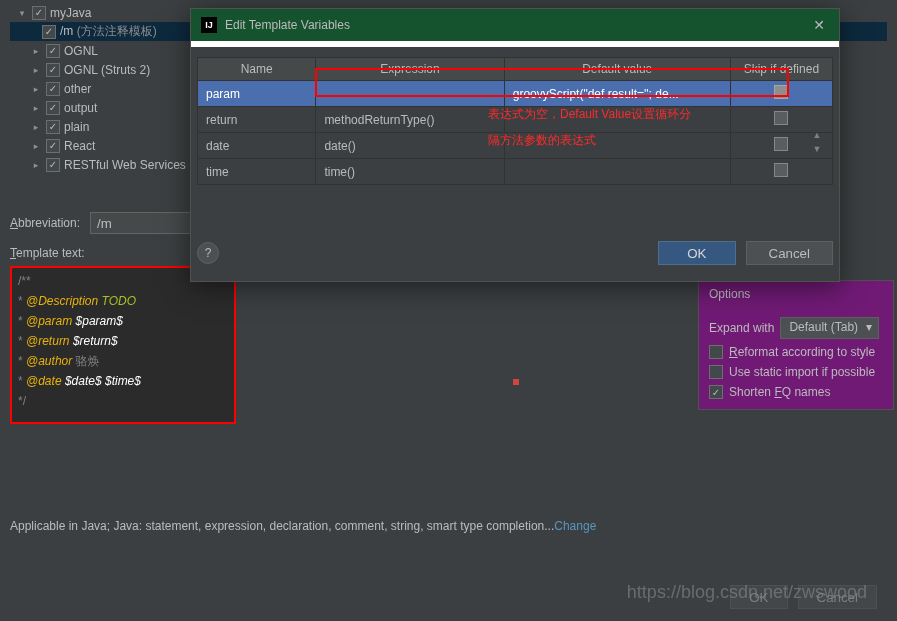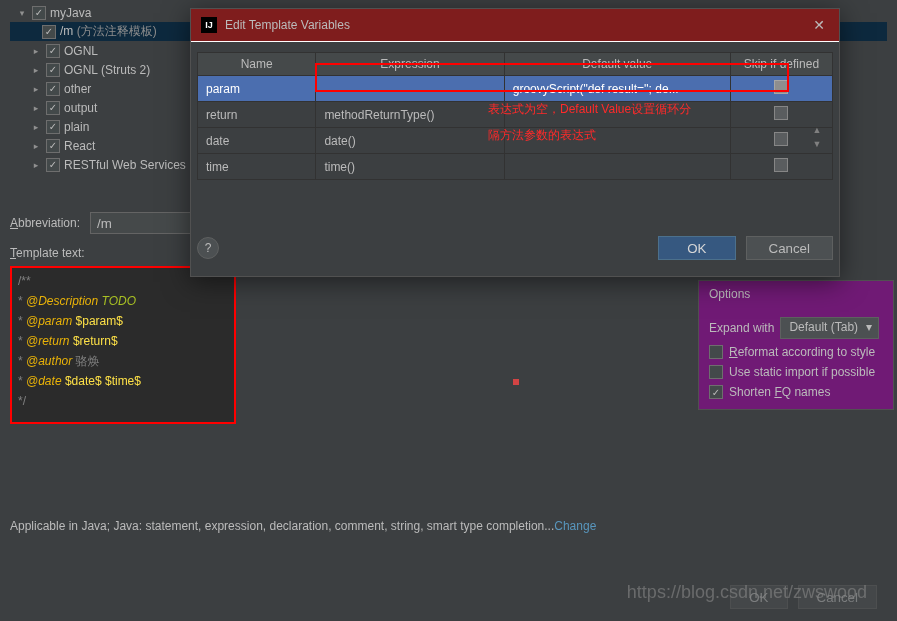--- a/index.html
+++ b/index.html
@@ -18,21 +18,21 @@
 .abbrev-row { display: flex; align-items: center; gap: 10px; margin-top: 38px; }
 .abbrev-row label { color: #bbbbbb; }
 .abbrev-row .u { text-decoration: underline; }
 .abbrev-input { background: #45494a; border: 1px solid #646464; color: #bbbbbb; padding: 2px 6px; height: 22px; width: 270px; }
 
 .templ-label { margin-top: 12px; color: #bbbbbb; }
 .templ-label .u { text-decoration: underline; }
 .templ-box { margin-top: 6px; width: 226px; height: 158px; border: 2px solid #ff0000; background: #2b2b2b; font-family: "Consolas", monospace; font-size: 12px; padding: 3px 6px; line-height: 20px; color: #808080; }
 .code-line .c { color: #808080; }
 .code-line .tag { color: #eab308; font-style: italic; }
-.code-line .var { color: #fde047; }
+.code-line .var { color: #ffffff; font-style: italic; }
 .code-line .todo { color: #a8c023; font-style: italic; }
 .code-line .txt { color: #808080; }
 
 .applicable { margin-top: 95px; color: #bbbbbb; }
 .applicable .link { color: #5896bd; cursor: pointer; }
 
 .options-panel { position: absolute; right: 3px; top: 280px; width: 196px; background: #701a75; border: 1px solid #515151; padding: 0; }
 .options-panel .opt-title { padding: 6px 10px; color: #bbbbbb; }
 .options-panel .opt-body { padding: 4px 10px 10px; }
 .opt-row { display: flex; align-items: center; gap: 6px; margin-top: 6px; }
@@ -41,21 +41,21 @@
 .expand-select { background: #4c5052; border: 1px solid #5e6060; color: #bbbbbb; padding: 2px 20px 2px 8px; height: 22px; position: relative; }
 .expand-select::after { content: "▾"; position: absolute; right: 6px; color: #bbbbbb; }
 
 .bottom-btns { position: absolute; bottom: 12px; right: 20px; display: flex; gap: 10px; opacity: 0.5; }
 .bottom-btns .btn { background: #4c5052; border: 1px solid #5e6060; color: #bbbbbb; padding: 3px 18px; height: 24px; }
 
 .watermark { position: absolute; bottom: 18px; right: 30px; color: #888; font-size: 18px; opacity: 0.6; pointer-events: none; }
 
 
 .dialog { position: absolute; left: 190px; top: 8px; width: 650px; background: #3c3f41; border: 1px solid #515151; box-shadow: 0 5px 25px rgba(0,0,0,0.5); }
-.dlg-title { background: #7f1d1d; padding: 8px 10px; display: flex; align-items: center; justify-content: space-between; border-bottom: 1px solid #ffffff; }
+.dlg-title { background: #14532d; padding: 8px 10px; display: flex; align-items: center; justify-content: space-between; border-bottom: 6px solid #ffffff; }
 .dlg-title .ttxt { display: flex; align-items: center; gap: 8px; color: #bbbbbb; font-size: 12px; }
 .dlg-title .ij-icon { width: 16px; height: 16px; background: #000; color: #fff; display: flex; align-items: center; justify-content: center; font-size: 9px; font-weight: bold; }
 .dlg-title .close { color: #bbbbbb; font-size: 14px; cursor: pointer; padding: 0 4px; }
 
 .dlg-body { padding: 10px 6px 16px; }
 .var-table { width: 100%; border-collapse: collapse; background: #3c3f41; }
 .var-table th { background: #45494a; border: 1px solid #323232; padding: 4px 8px; color: #bbbbbb; font-weight: normal; text-align: center; }
 .var-table td { border: 1px solid #323232; padding: 4px 8px; color: #bbbbbb; height: 19px; }
 .var-table tr.sel td { background: #4b6eaf; color: #fff; }
 .var-table .skip-cell { text-align: center; }

